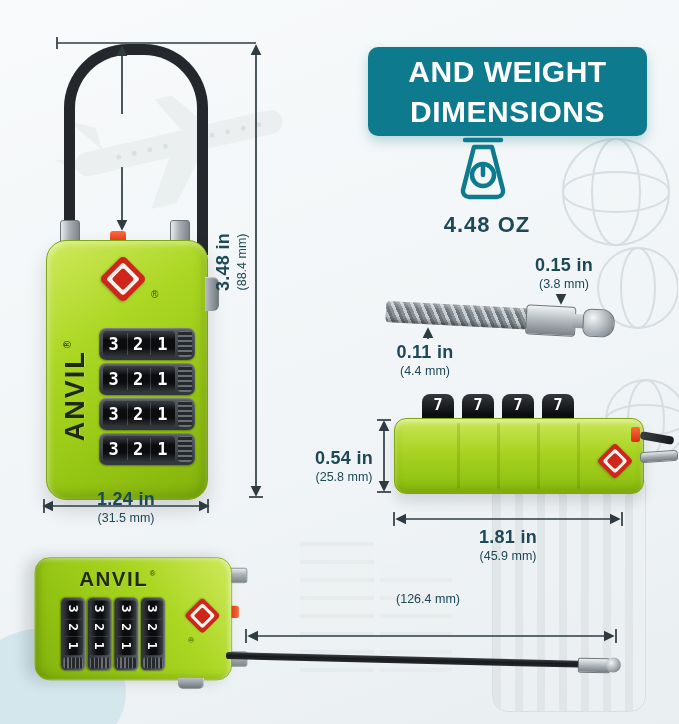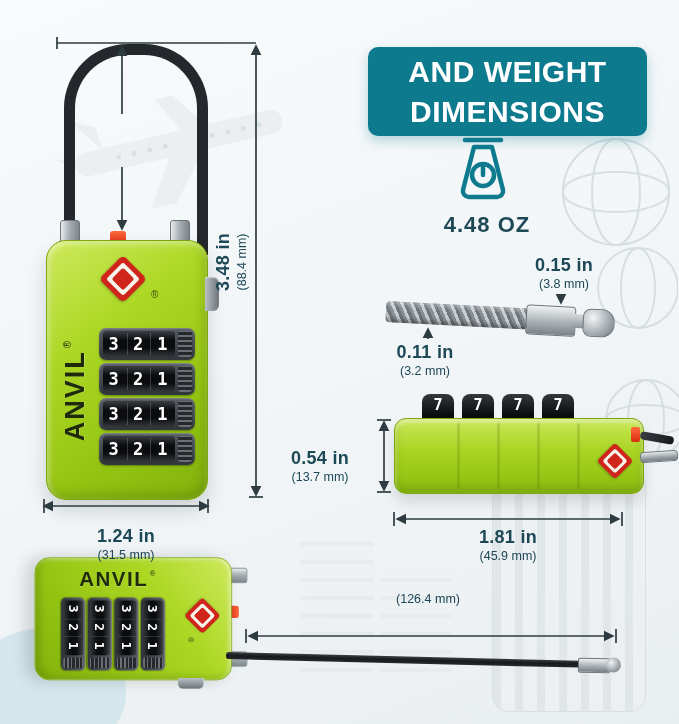--- a/index.html
+++ b/index.html
@@ -320,38 +320,38 @@
       <line x1="616" y1="629" x2="616" y2="643"></line>
     </g>
   </svg>
 
 
   <div class="dim rot" style="left:174px;top:241px;width:120px;height:42px">
     <div class="val">3.48 in</div>
     <div class="mm">(88.4 mm)</div>
   </div>
 
-  <div class="dim" style="left:64px;top:526px;width:124px">
+  <div class="dim" style="left:64px;top:489px;width:124px">
     <div class="val">1.24 in</div>
     <div class="mm">(31.5 mm)</div>
   </div>
 
   <div class="dim" style="left:522px;top:255px;width:84px">
     <div class="val">0.15 in</div>
     <div class="mm">(3.8 mm)</div>
   </div>
 
   <div class="dim" style="left:383px;top:342px;width:84px">
     <div class="val">0.11 in</div>
-    <div class="mm">(3.2 mm)</div>
-  </div>
-
-  <div class="dim" style="left:280px;top:448px;width:80px">
+    <div class="mm">(4.4 mm)</div>
+  </div>
+
+  <div class="dim" style="left:304px;top:448px;width:80px">
     <div class="val">0.54 in</div>
-    <div class="mm">(13.7 mm)</div>
+    <div class="mm">(25.8 mm)</div>
   </div>
 
   <div class="dim" style="left:449px;top:527px;width:118px">
     <div class="val">1.81 in</div>
     <div class="mm">(45.9 mm)</div>
   </div>
 
   <div class="dim" style="left:368px;top:591px;width:120px">
     <div class="mm">(126.4 mm)</div>
   </div>

